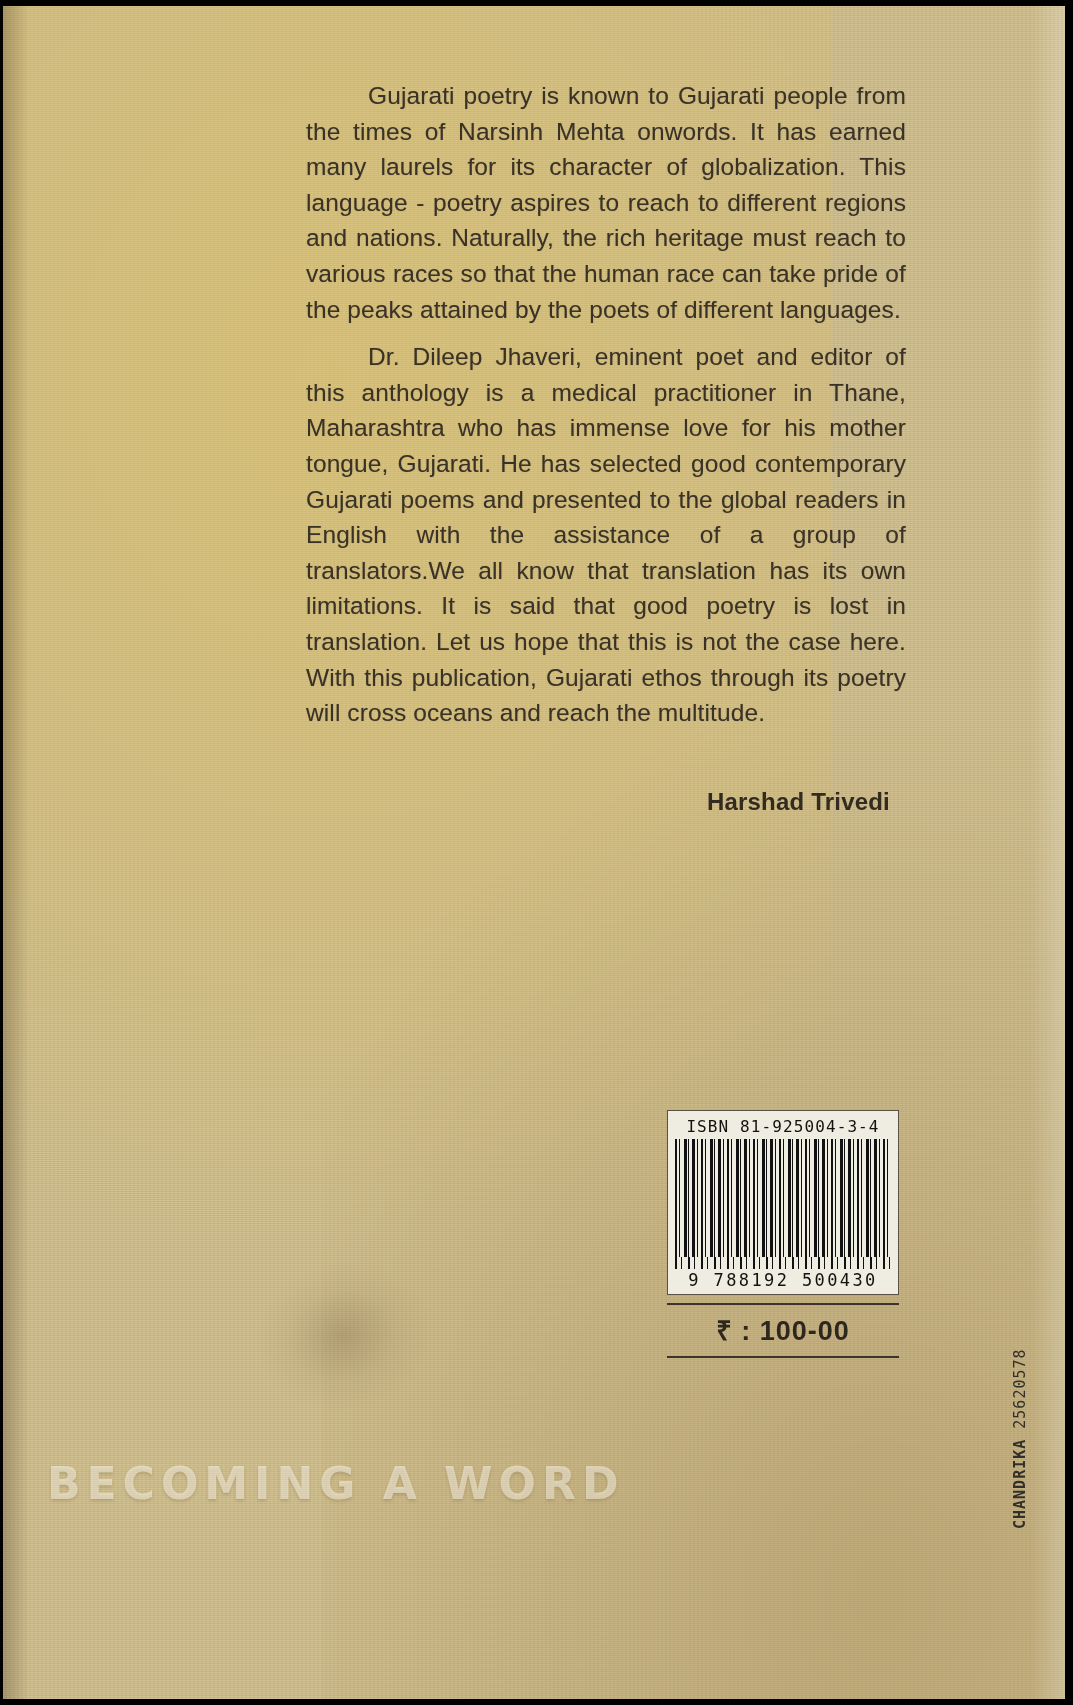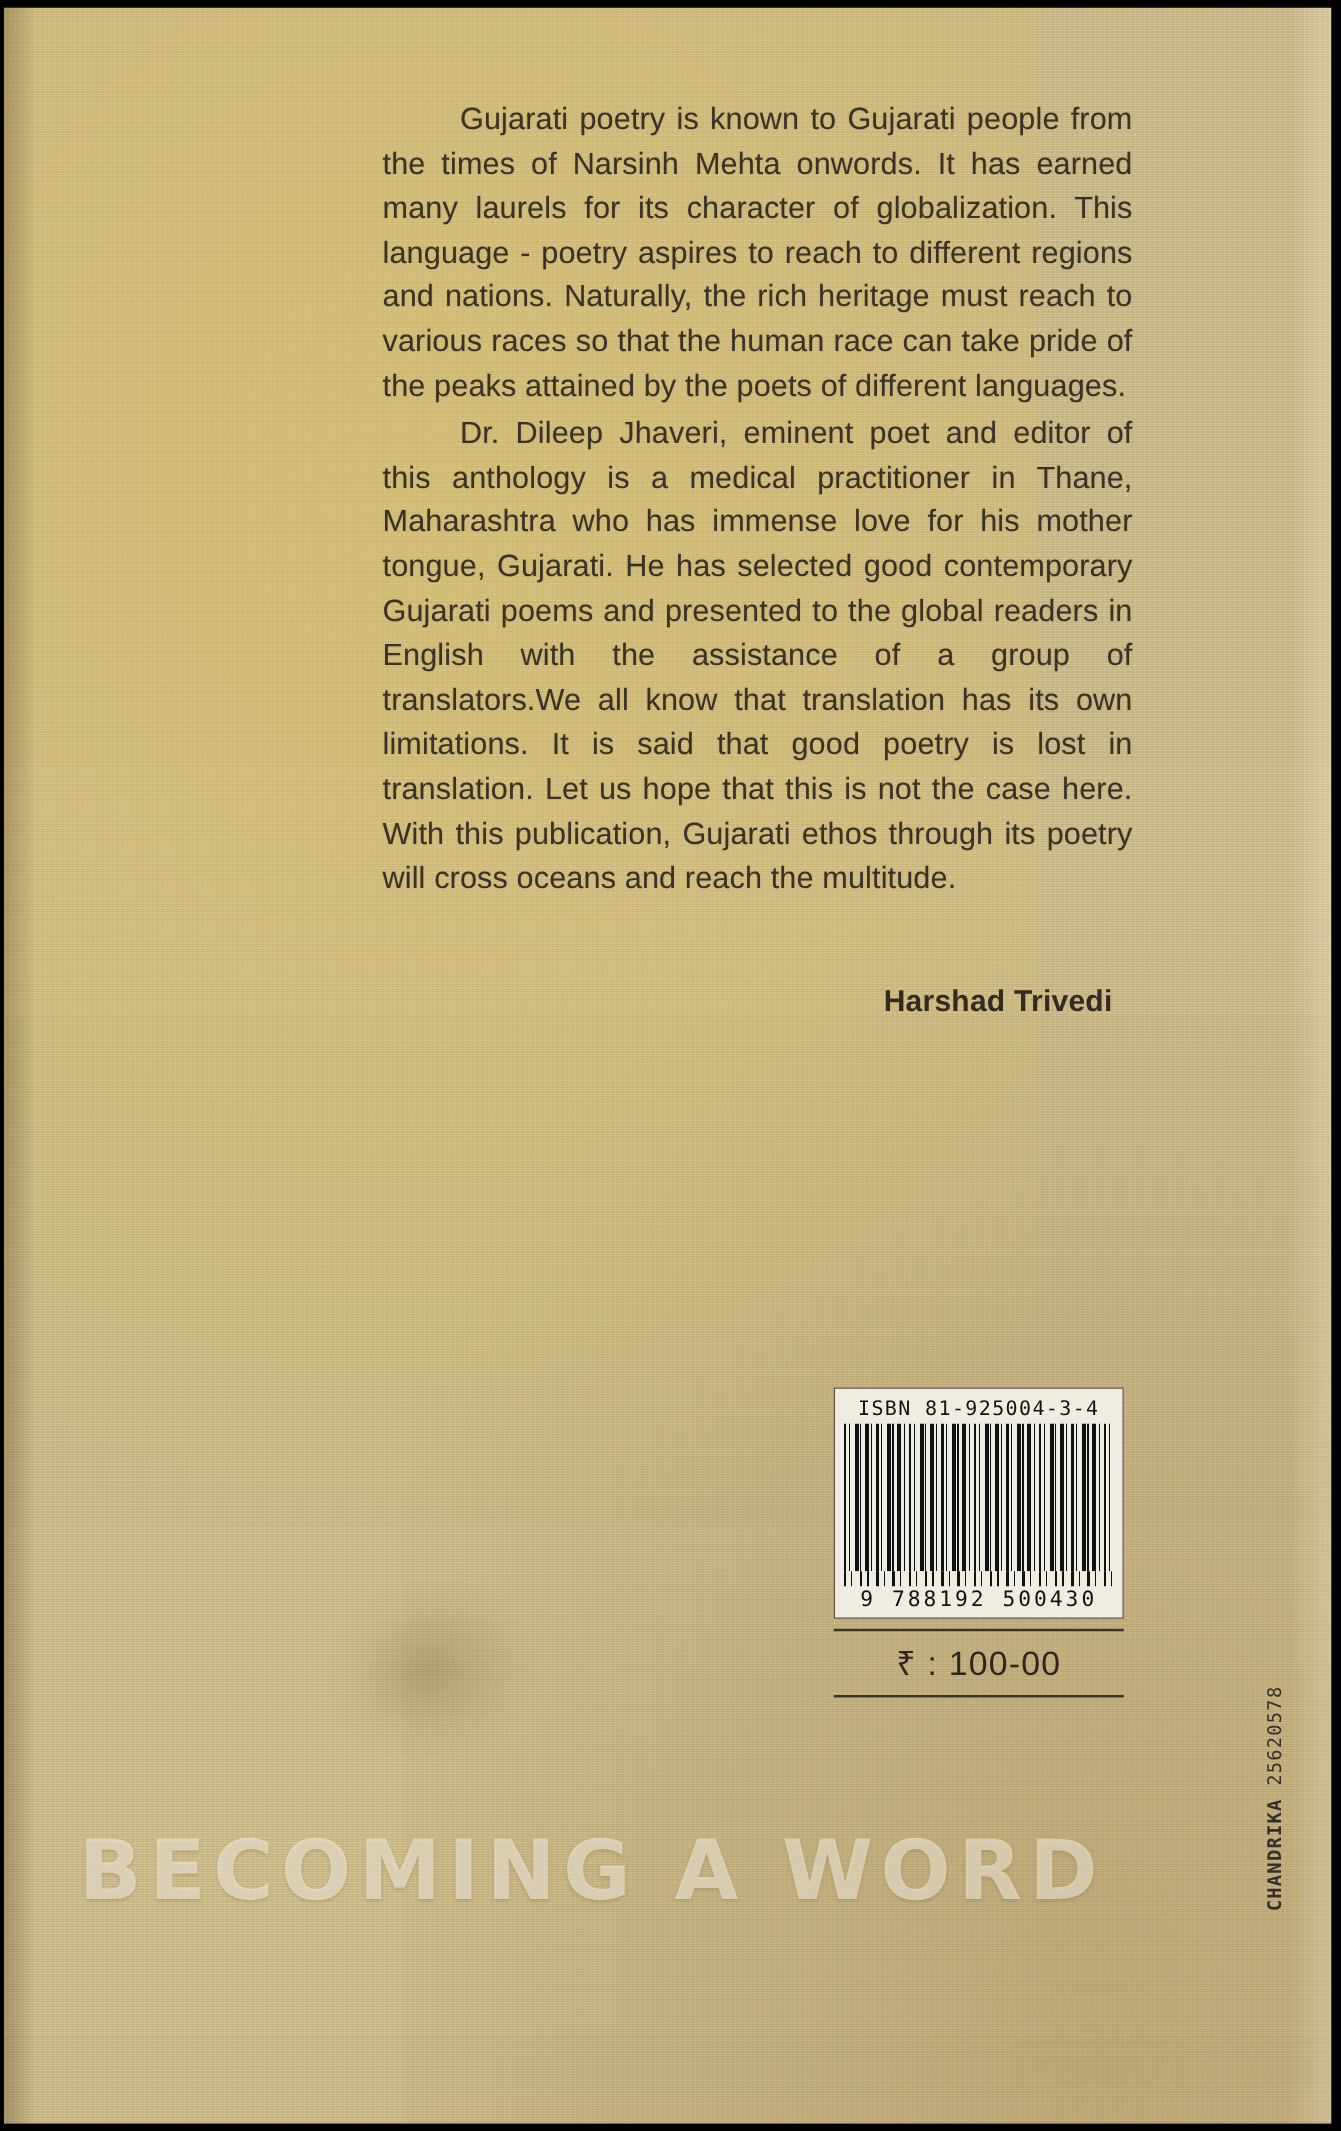--- a/index.html
+++ b/index.html
@@ -95,21 +95,21 @@
     text-align: justify;
     text-justify: inter-word;
     font-weight: 500;
     letter-spacing: 0.1px;
     text-shadow: 0 0 1px rgba(60,50,30,0.25);
   }
   .blurb p {
     margin: 0;
     text-indent: 62px;
   }
-  .blurb p + p { margin-top: 2px; }
+  .blurb p + p { margin-top: 12px; }
 
   .byline {
     position: absolute;
     left: 287px;
     top: 782px;
     width: 600px;
     text-align: right;
     font-size: 24px;
     font-weight: bold;
     color: #332b20;
@@ -166,21 +166,21 @@
     margin-top: 1px;
     white-space: nowrap;
   }
   .price-row {
     margin-top: 8px;
     border-top: 2px solid #3a342a;
     border-bottom: 2px solid #3a342a;
     padding: 6px 0 8px 0;
     text-align: center;
     font-size: 27px;
-    font-weight: normal;
+    font-weight: bold;
     color: #2d271e;
     letter-spacing: 1px;
   }
 
   
   .ghost {
     position: absolute;
     left: 0;
     width: 760px;
     color: rgba(255,252,240,0.50);
@@ -193,22 +193,21 @@
     white-space: nowrap;
   }
   .ghost-1 {
     top: 1372px;
     left: 238px;
     font-size: 62px;
   }
   .ghost-2 {
     top: 1452px;
     left: 44px;
-    font-size: 66px;
-    margin-left: 16px;
+    font-size: 44px;
   }
 
   
   .side-stamp {
     position: absolute;
     right: 14px;
     bottom: 170px;
     width: 40px;
     height: 220px;
     transform: rotate(180deg);

